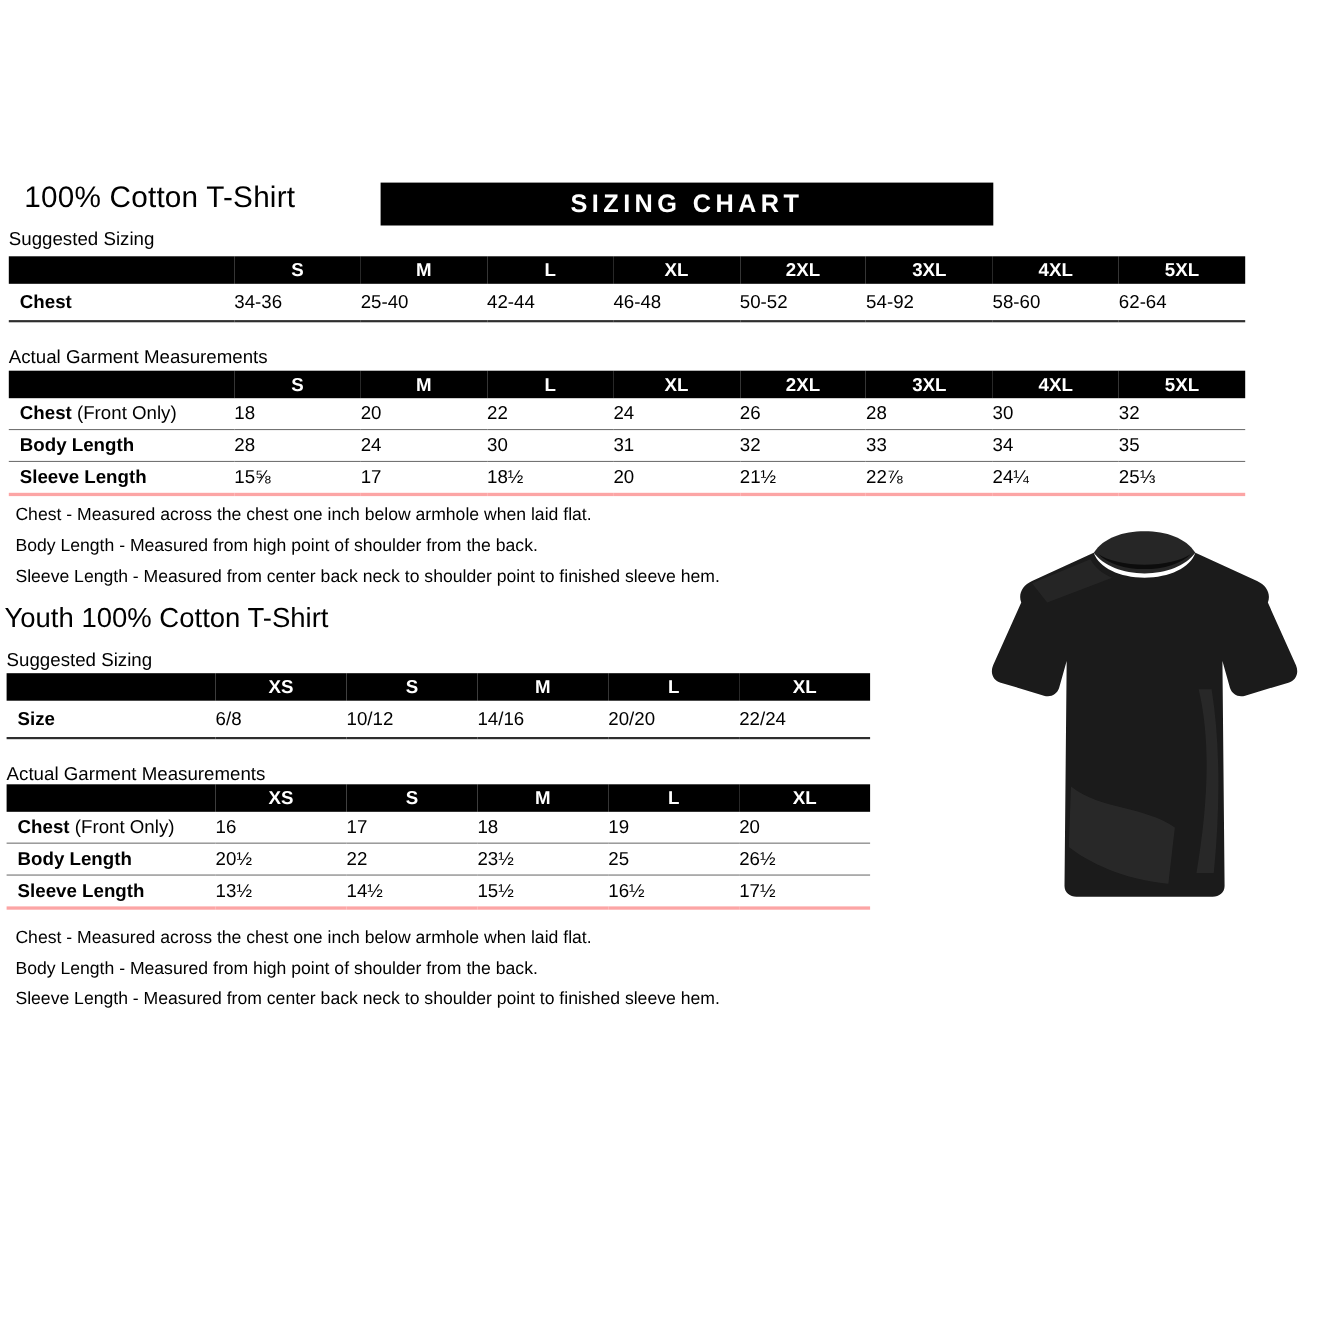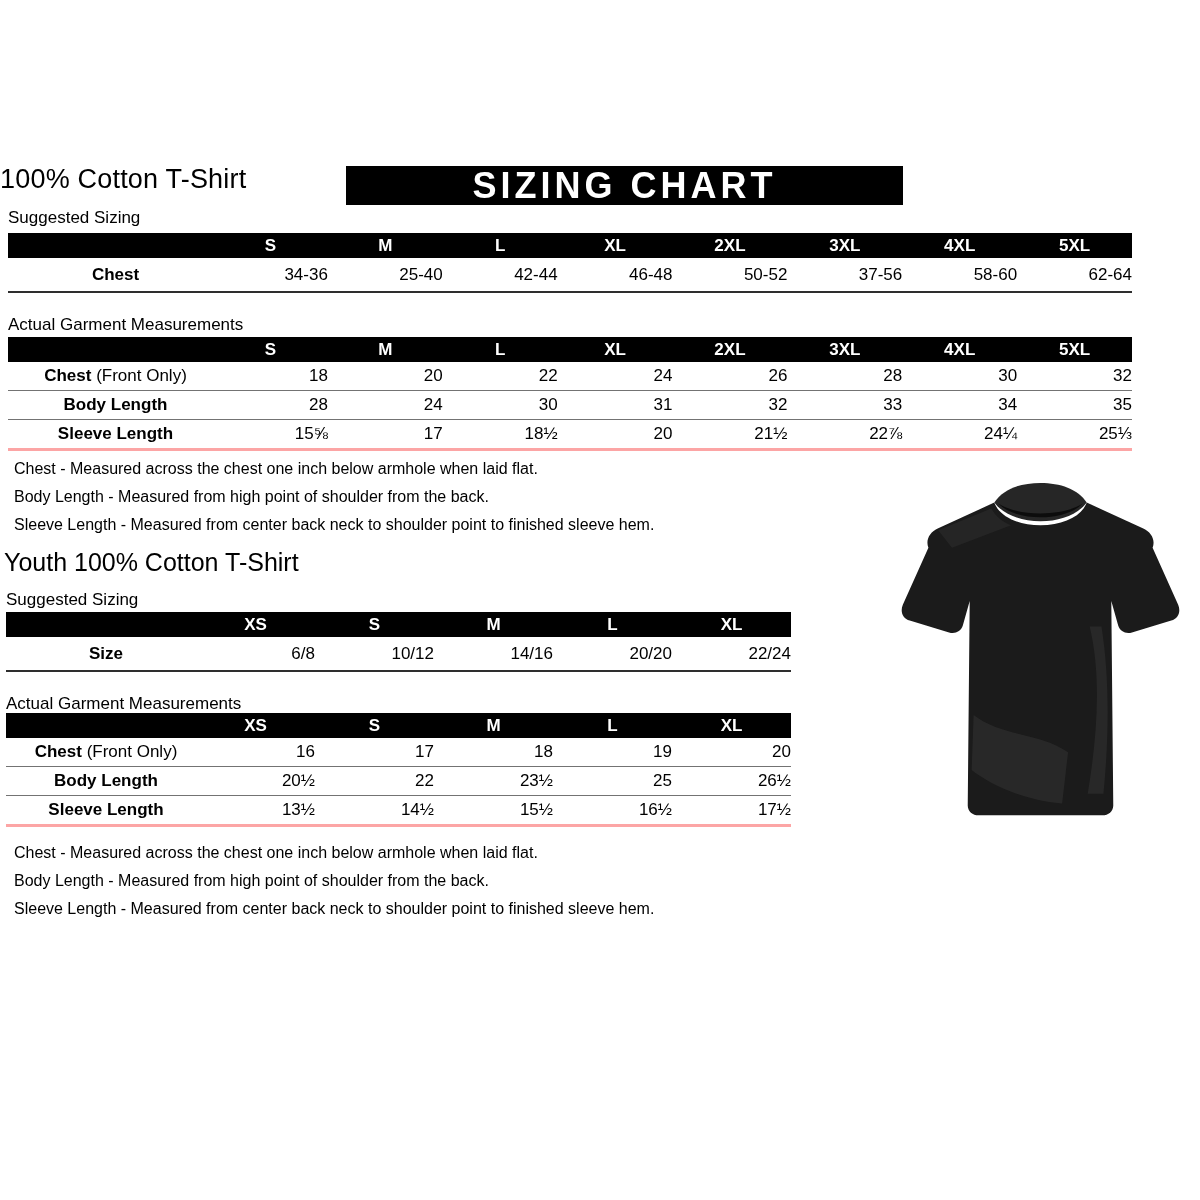--- a/index.html
+++ b/index.html
@@ -1,26 +1,26 @@
 <!DOCTYPE html>
 <html><head>
 <meta charset="utf-8">
 <style>
   html,body{margin:0;padding:0}
   body{width:1200px;height:1200px;position:relative;background:#fff;color:#000;
        font-family:"Liberation Sans",sans-serif;overflow:hidden}
-  .title{position:absolute;left:0;top:164px;font-size:27px;font-weight:400;letter-spacing:.2px}
+  .title{position:absolute;left:22px;top:164px;font-size:27px;font-weight:400;letter-spacing:.2px}
   .banner{position:absolute;left:346px;top:166px;width:557px;height:39px;background:#000;color:#fff;
-          display:flex;align-items:center;justify-content:center;font-size:36px;font-weight:700;letter-spacing:4px}
+          display:flex;align-items:center;justify-content:center;font-size:23px;font-weight:700;letter-spacing:4px}
   .subhead{position:absolute;font-size:17px;font-weight:400}
   .youth-title{position:absolute;left:4px;top:548px;font-size:25px;font-weight:400}
   table.tbl{position:absolute;border-collapse:collapse;table-layout:fixed}
   .tbl th{background:#000;color:#fff;font-size:17px;font-weight:700;text-align:center;padding:0;height:25px}
-  .tbl td{font-size:17px;text-align:right;padding:0;vertical-align:middle}
-  .tbl .lbl{text-align:center;padding-left:10px;font-weight:700;white-space:nowrap}
+  .tbl td{font-size:17px;text-align:left;padding:0;vertical-align:middle}
+  .tbl .lbl{text-align:left;padding-left:10px;font-weight:700;white-space:nowrap}
   .tbl .lbl .suffix{font-weight:400}
   .sug td{height:33px;border-bottom:2px solid #2e2e2e}
   .gar td{height:28px;border-bottom:1px solid #737373}
   .gar tr.last td{border-bottom:3px solid #fca5a5}
   .note{position:absolute;left:14px;font-size:16px;white-space:nowrap}
   .tee{position:absolute;left:893px;top:477px;width:295px;height:358px}
 </style>
 </head>
 <body>
 
@@ -47,21 +47,21 @@
     </tr>
   </thead>
   <tbody>
     <tr>
       <td class="lbl">Chest</td>
       <td>34-36</td>
       <td>25-40</td>
       <td>42-44</td>
       <td>46-48</td>
       <td>50-52</td>
-      <td>37-56</td>
+      <td>54-92</td>
       <td>58-60</td>
       <td>62-64</td>
     </tr>
   </tbody>
 </table>
 
 <div class="subhead" style="left:8px;top:315px">Actual Garment Measurements</div>
 
 <table class="tbl gar" style="left:8px;top:337px;width:1124px">
   <colgroup>

